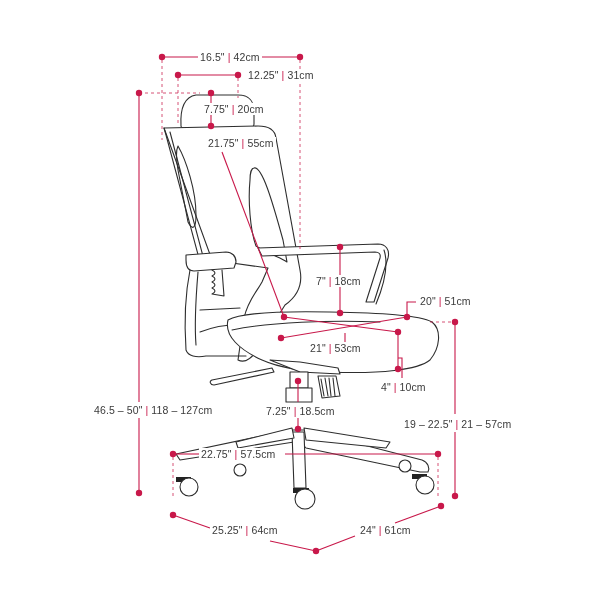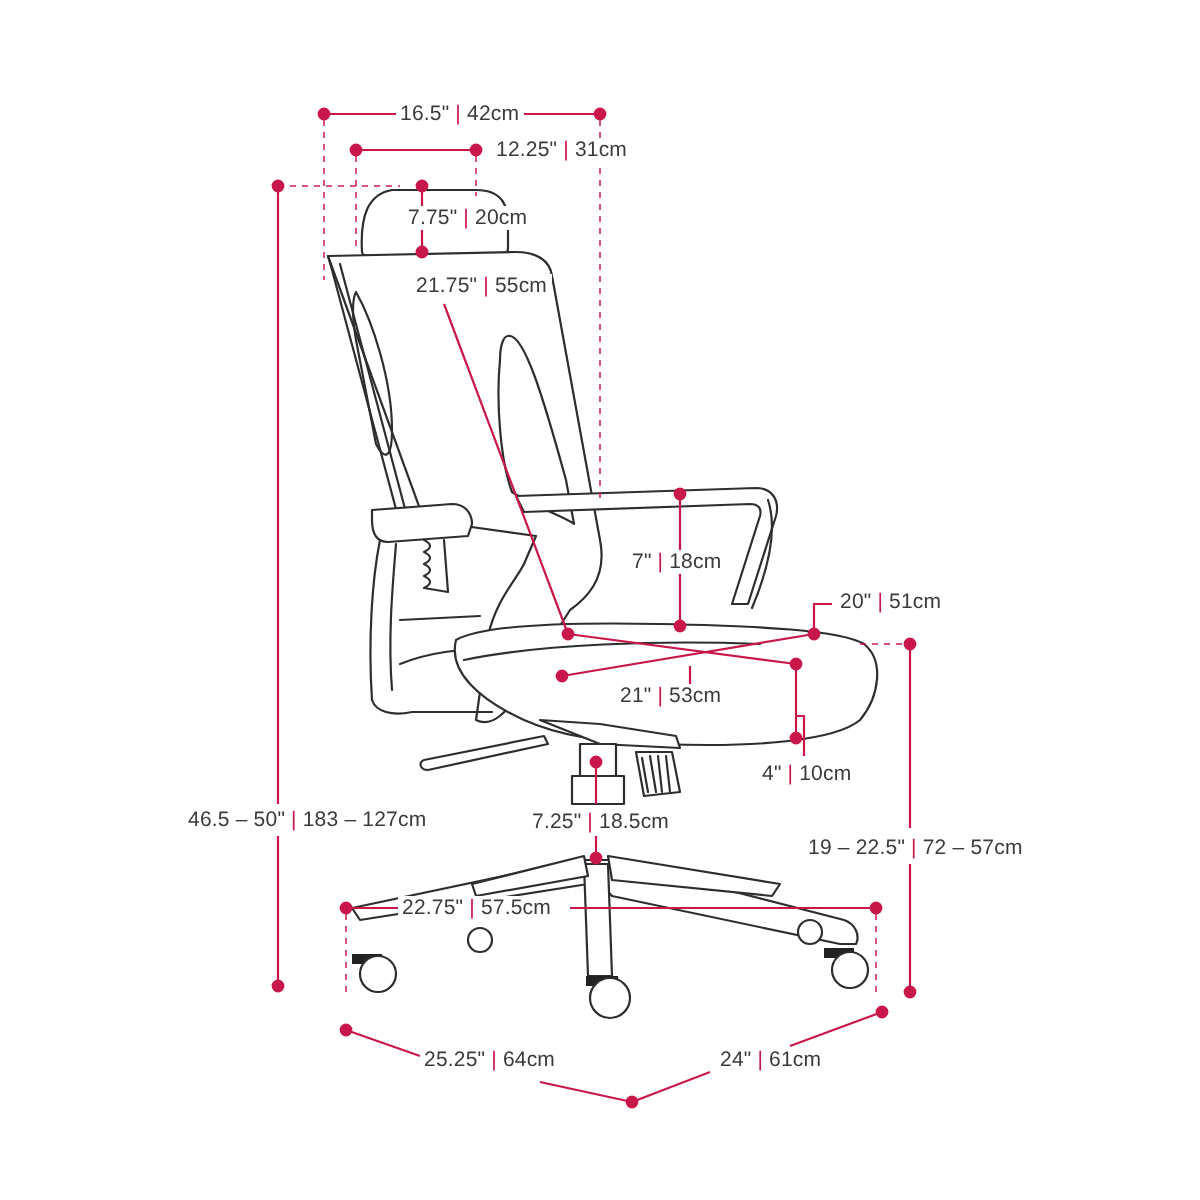--- a/index.html
+++ b/index.html
@@ -181,29 +181,29 @@
 
   <div class="lbl" style="left:308px; top:342px;">
     <span>21"</span><span class="sep">|</span><span>53cm</span>
   </div>
 
   <div class="lbl" style="left:379px; top:381px;">
     <span>4"</span><span class="sep">|</span><span>10cm</span>
   </div>
 
   <div class="lbl" style="left:92px; top:404px;">
-    <span>46.5 – 50"</span><span class="sep">|</span><span>183 – 127cm</span>
+    <span>46.5 – 50"</span><span class="sep">|</span><span>118 – 127cm</span>
   </div>
 
   <div class="lbl" style="left:264px; top:405px;">
     <span>7.25"</span><span class="sep">|</span><span>18.5cm</span>
   </div>
 
   <div class="lbl" style="left:402px; top:418px;">
-    <span>19 – 22.5"</span><span class="sep">|</span><span>72 – 57cm</span>
+    <span>19 – 22.5"</span><span class="sep">|</span><span>21 – 57cm</span>
   </div>
 
   <div class="lbl" style="left:199px; top:448px;">
     <span>22.75"</span><span class="sep">|</span><span>57.5cm</span>
   </div>
 
   <div class="lbl" style="left:210px; top:524px;">
     <span>25.25"</span><span class="sep">|</span><span>64cm</span>
   </div>
 

